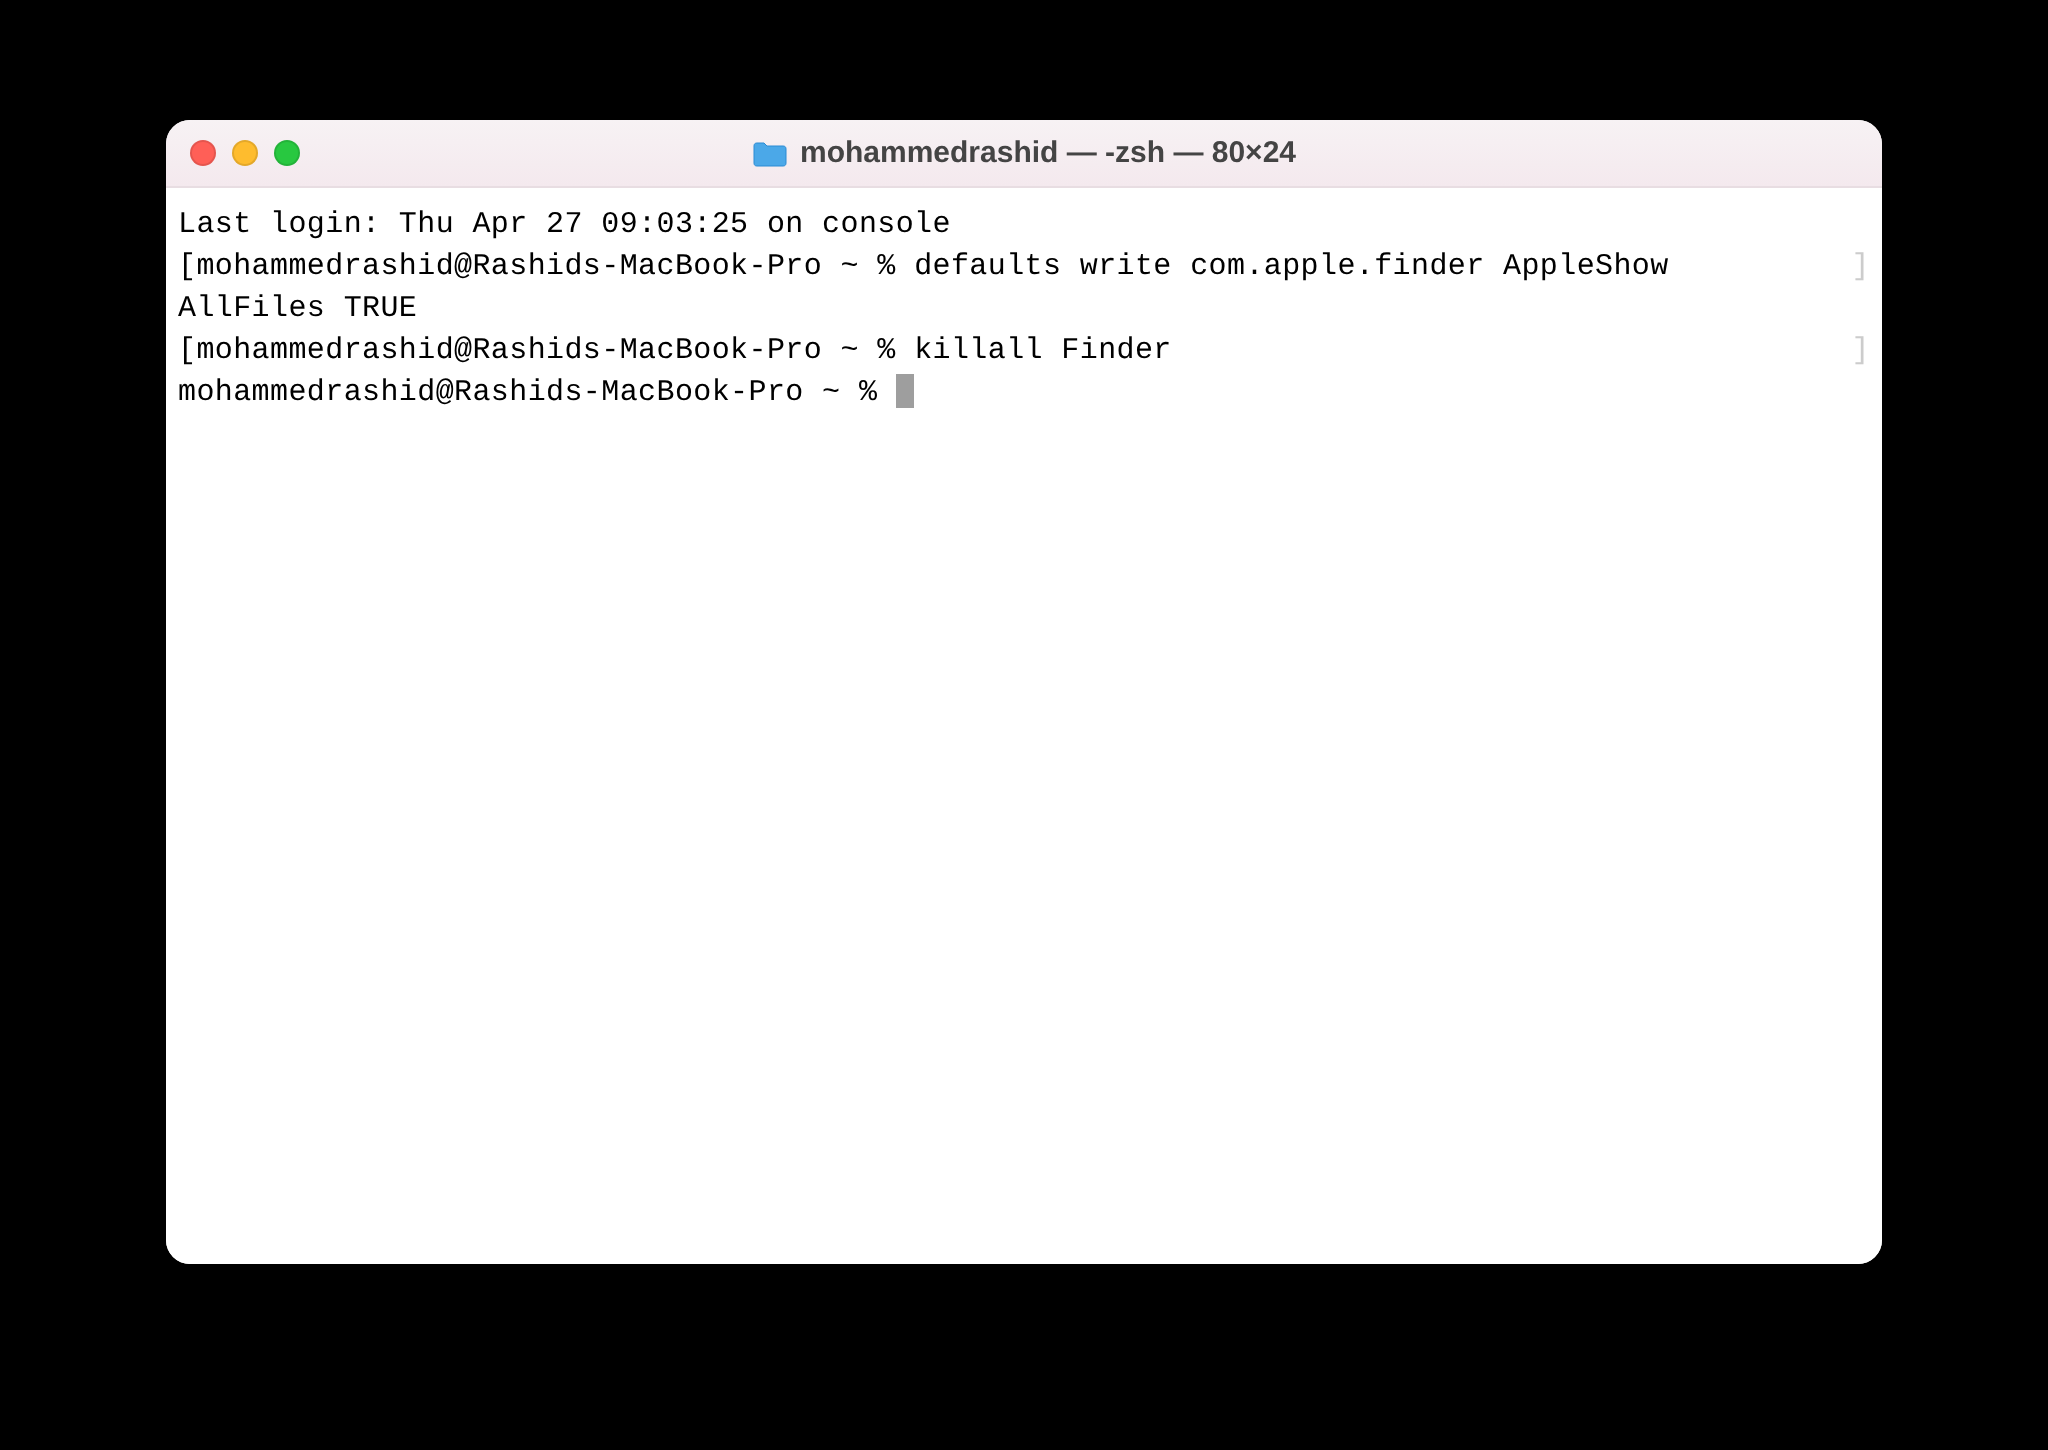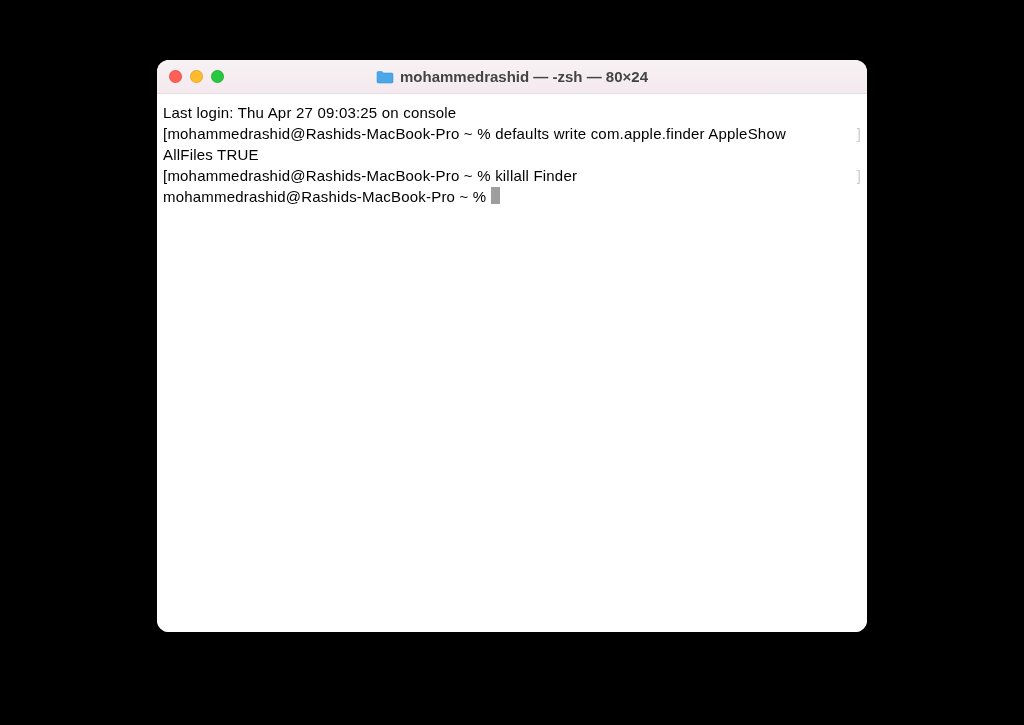--- a/index.html
+++ b/index.html
@@ -11,21 +11,21 @@
       background: #000;
       width: 1024px;
       height: 725px;
       display: flex;
       align-items: flex-start;
       justify-content: center;
       padding-top: 60px;
       font-family: -apple-system, BlinkMacSystemFont, "Helvetica Neue", sans-serif;
     }
     .terminal-window {
-      width: 710px;
+      width: 858px;
       height: 572px;
       background: #fff;
       border-radius: 12px;
       overflow: hidden;
       box-shadow: 0 20px 60px rgba(0,0,0,0.5);
       display: flex;
       flex-direction: column;
     }
     .title-bar {
       height: 34px;
@@ -71,21 +71,21 @@
     }
     .folder-icon {
       width: 18px;
       height: 14px;
       display: inline-block;
     }
     .terminal-body {
       flex: 1;
       background: #fff;
       padding: 8px 6px;
-      font-family: Liberation Sans, sans-serif;
+      font-family: Liberation Mono, monospace;
       font-size: 15px;
       line-height: 21px;
       color: #000;
       white-space: pre-wrap;
       word-break: break-all;
       letter-spacing: 0.2px;
     }
     .term-line {
       display: block;
     }

